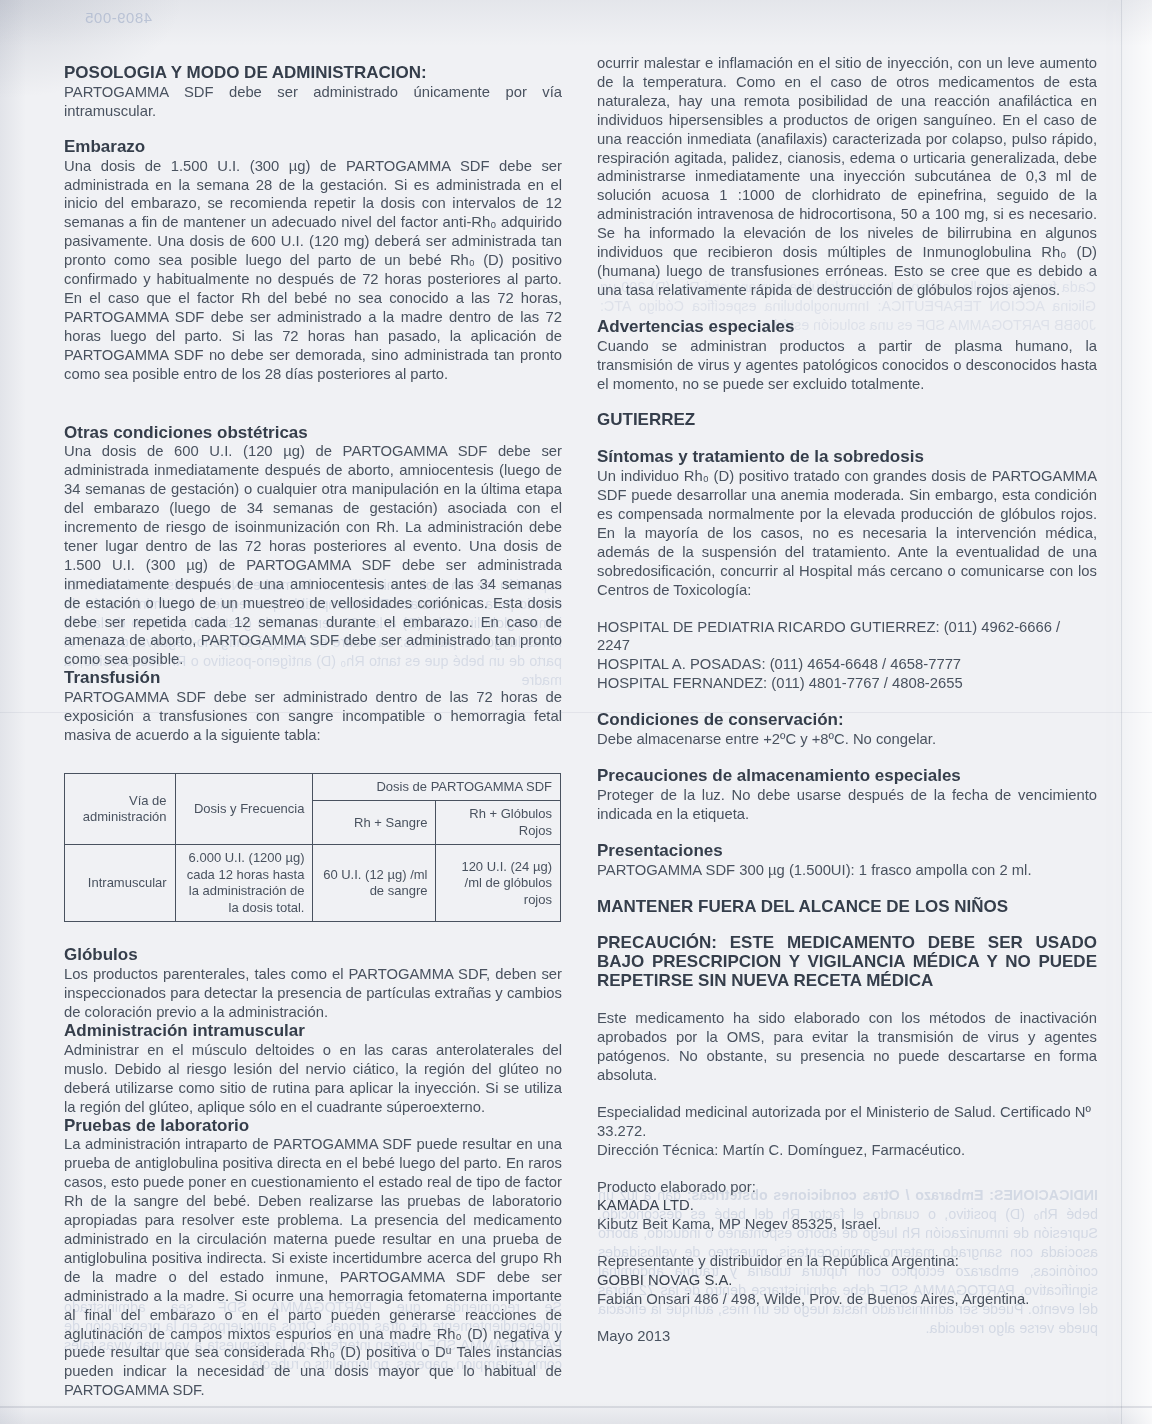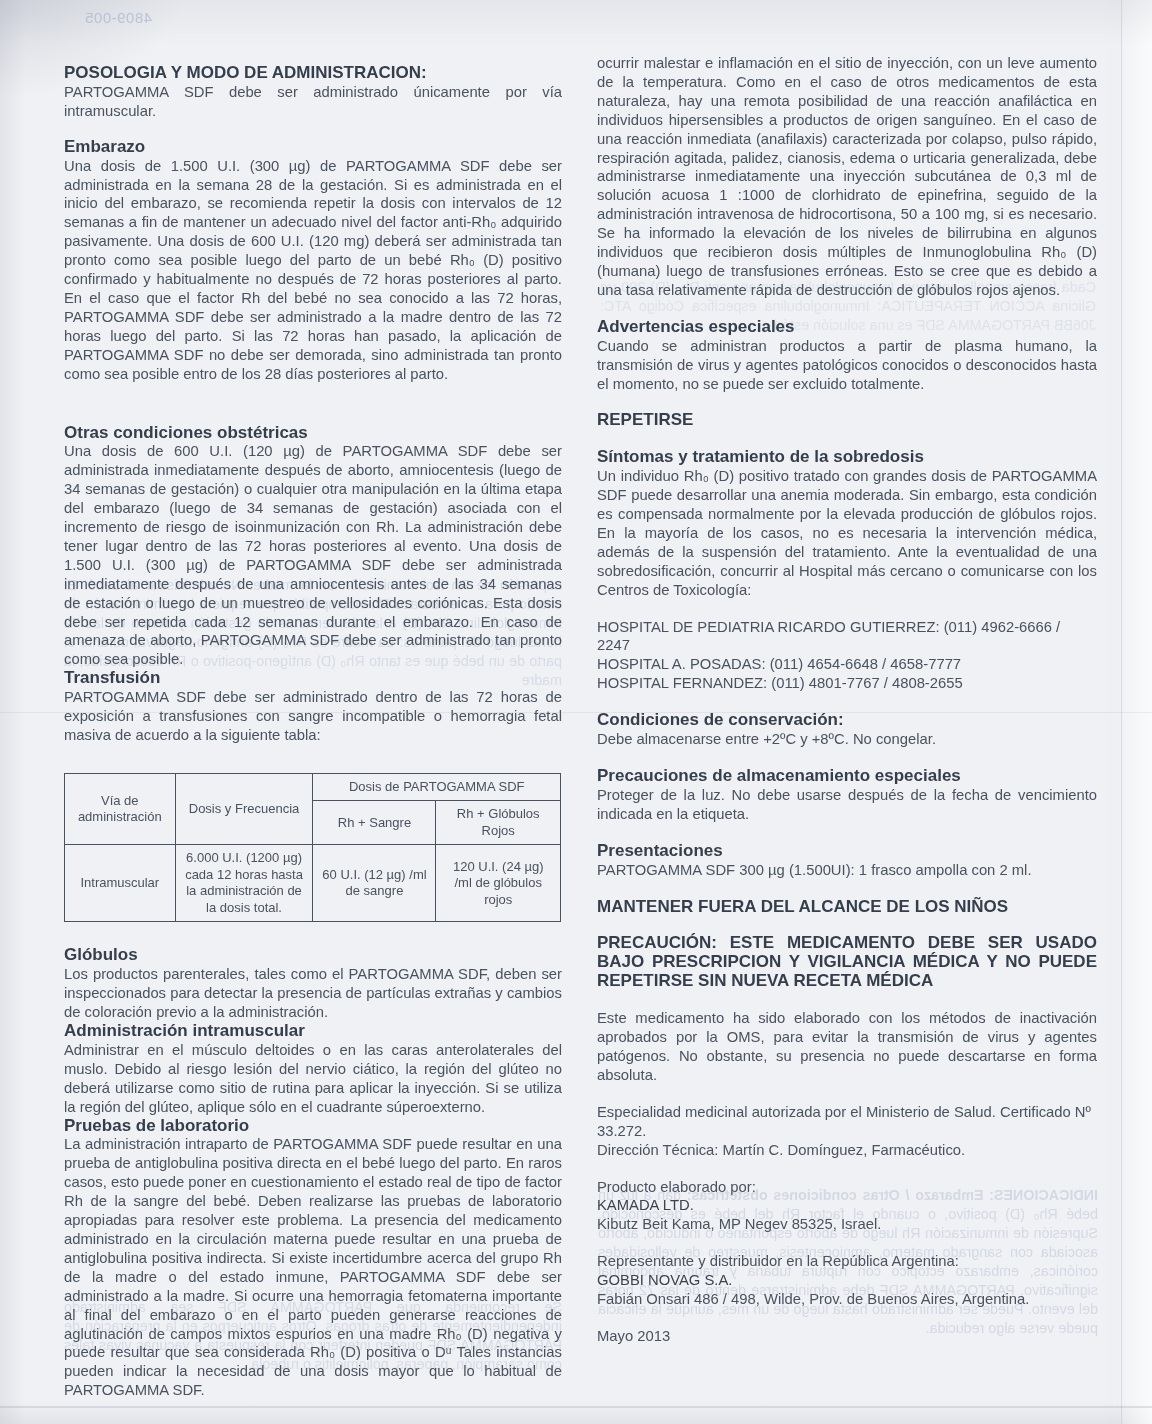--- a/index.html
+++ b/index.html
@@ -35,21 +35,21 @@
   .mb-26{margin-bottom:26px;}
   .mb-0{margin-bottom:0;}
   .bold{font-weight:normal;color:#3a4350;}
 
   .dose-table{
     border-collapse:collapse;table-layout:fixed;width:497px;
     margin:28px 0 24px 0;
     font-size:13px;line-height:16.5px;color:#49525f;
   }
   .dose-table td{
-    border:1.6px solid #49525f;text-align:center;vertical-align:middle;
+    border:1.6px solid #49525f;text-align:right;vertical-align:middle;
     padding:5px 8px;
   }
 
   .bleed{
     position:absolute;transform:scaleX(-1);color:#bdc6d8;opacity:0.62;
     font-size:14.3px;line-height:19px;text-align:justify;
     filter:blur(0.4px);pointer-events:none;overflow:hidden;
   }
   .bleed .bh{font-weight:bold;}
   .bleed-code{font-size:15px;letter-spacing:0.5px;color:#a9b5cd;opacity:0.7;text-align:left;}
@@ -136,21 +136,21 @@
 
   <div class="col col-right">
 
     <p class="mb-md">ocurrir malestar e inflamación en el sitio de inyección, con un leve aumento de la temperatura. Como en el caso de otros medicamentos de esta naturaleza, hay una remota posibilidad de una reacción anafiláctica en individuos hipersensibles a productos de origen sanguíneo. En el caso de una reacción inmediata (anafilaxis) caracterizada por colapso, pulso rápido, respiración agitada, palidez, cianosis, edema o urticaria generalizada, debe administrarse inmediatamente una inyección subcutánea de 0,3 ml de solución acuosa 1 :1000 de clorhidrato de epinefrina, seguido de la administración intravenosa de hidrocortisona, 50 a 100 mg, si es necesario. Se ha informado la elevación de los niveles de bilirrubina en algunos individuos que recibieron dosis múltiples de Inmunoglobulina Rh₀ (D) (humana) luego de transfusiones erróneas. Esto se cree que es debido a una tasa relativamente rápida de destrucción de glóbulos rojos ajenos.</p>
 
     <div class="mb-md">
       <h2>Advertencias especiales</h2>
       <p>Cuando se administran productos a partir de plasma humano, la transmisión de virus y agentes patológicos conocidos o desconocidos hasta el momento, no se puede ser excluido totalmente.</p>
     </div>
 
-    <h2 class="mb-md" style="display:block;">REPETIRSE</h2>
+    <h2 class="mb-md" style="display:block;">GUTIERREZ</h2>
 
     <div class="mb-md">
       <h2>Síntomas y tratamiento de la sobredosis</h2>
       <p>Un individuo Rh₀ (D) positivo tratado con grandes dosis de PARTOGAMMA SDF puede desarrollar una anemia moderada. Sin embargo, esta condición es compensada normalmente por la elevada producción de glóbulos rojos. En la mayoría de los casos, no es necesaria la intervención médica, además de la suspensión del tratamiento. Ante la eventualidad de una sobredosificación, concurrir al  Hospital más cercano o comunicarse con los Centros de Toxicología:</p>
     </div>
 
     <div class="mb-md">
       <p class="line">HOSPITAL DE PEDIATRIA RICARDO GUTIERREZ: (011) 4962-6666 / 2247</p>
       <p class="line">HOSPITAL A. POSADAS: (011) 4654-6648 / 4658-7777</p>
       <p class="line">HOSPITAL FERNANDEZ: (011) 4801-7767 / 4808-2655</p>

